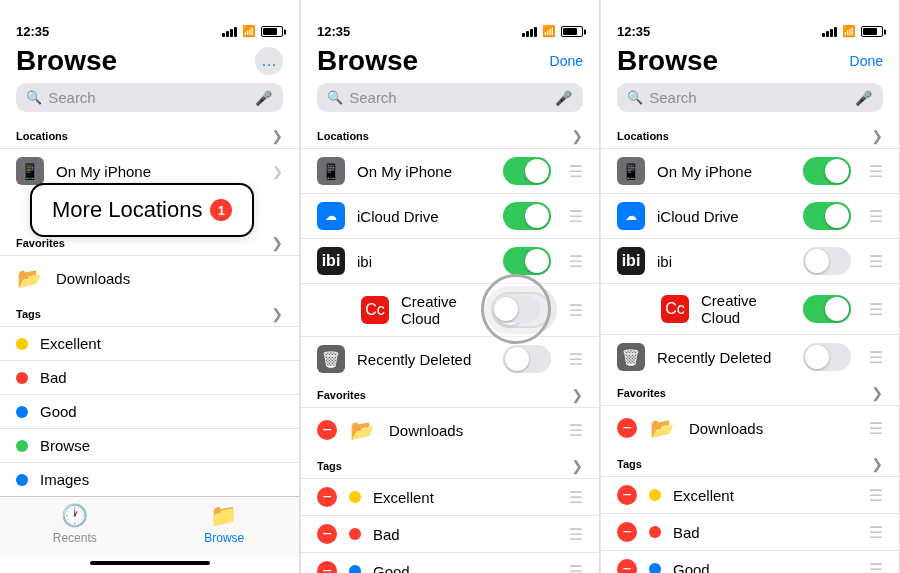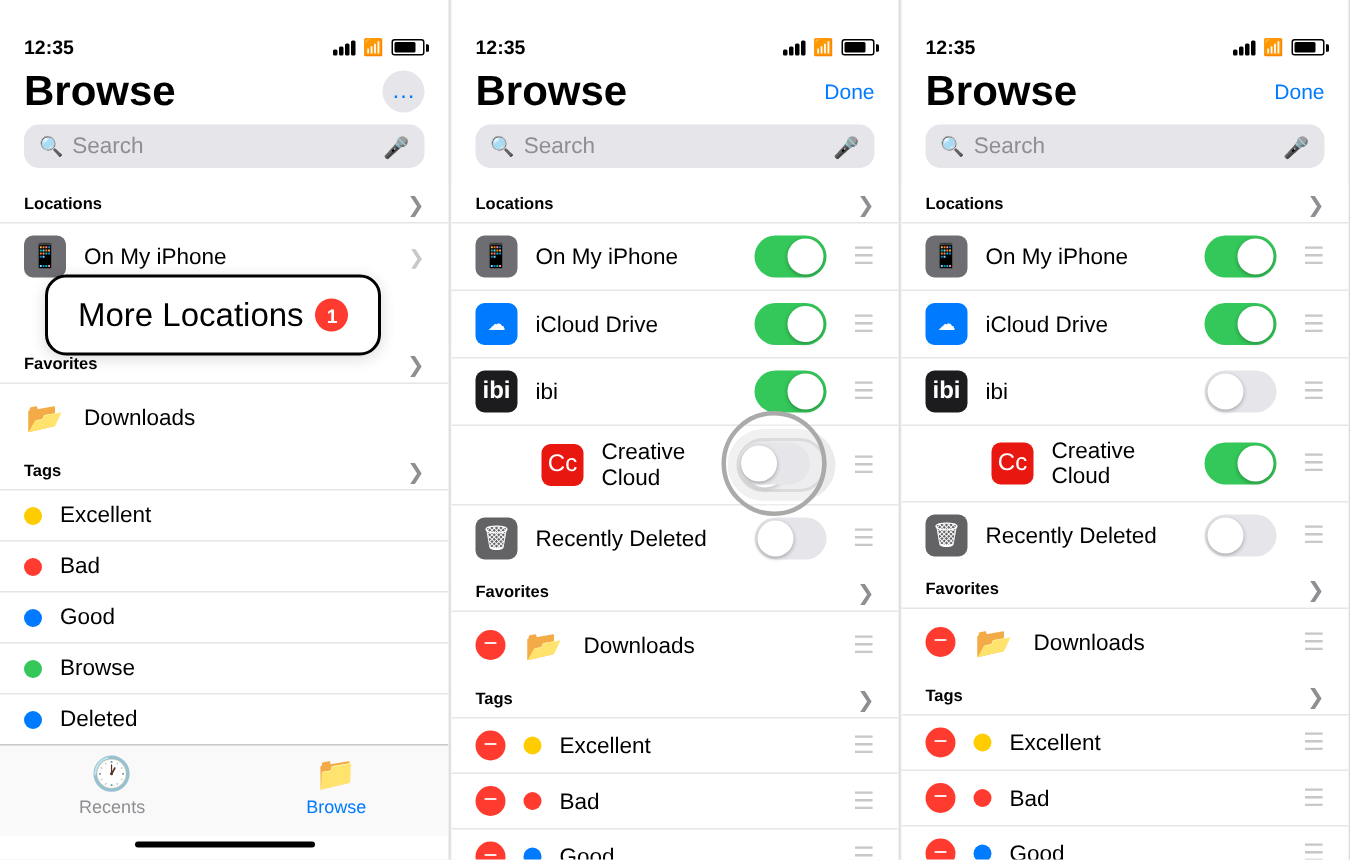--- a/index.html
+++ b/index.html
@@ -345,21 +345,21 @@
     <div class="list-item">
       <div class="dot-blue"></div>
       <span class="item-label">Good</span>
     </div>
     <div class="list-item">
       <div class="dot-green"></div>
       <span class="item-label">Browse</span>
     </div>
     <div class="list-item">
       <div class="dot-blue"></div>
-      <span class="item-label">Deleted</span>
+      <span class="item-label">Images</span>
     </div>
   </div>
 
   <div style="flex:1;"></div>
 
   <div class="tab-bar">
     <div class="tab-item">
       <span class="tab-icon">🕐</span>
       <span class="tab-label">Recents</span>
     </div>

